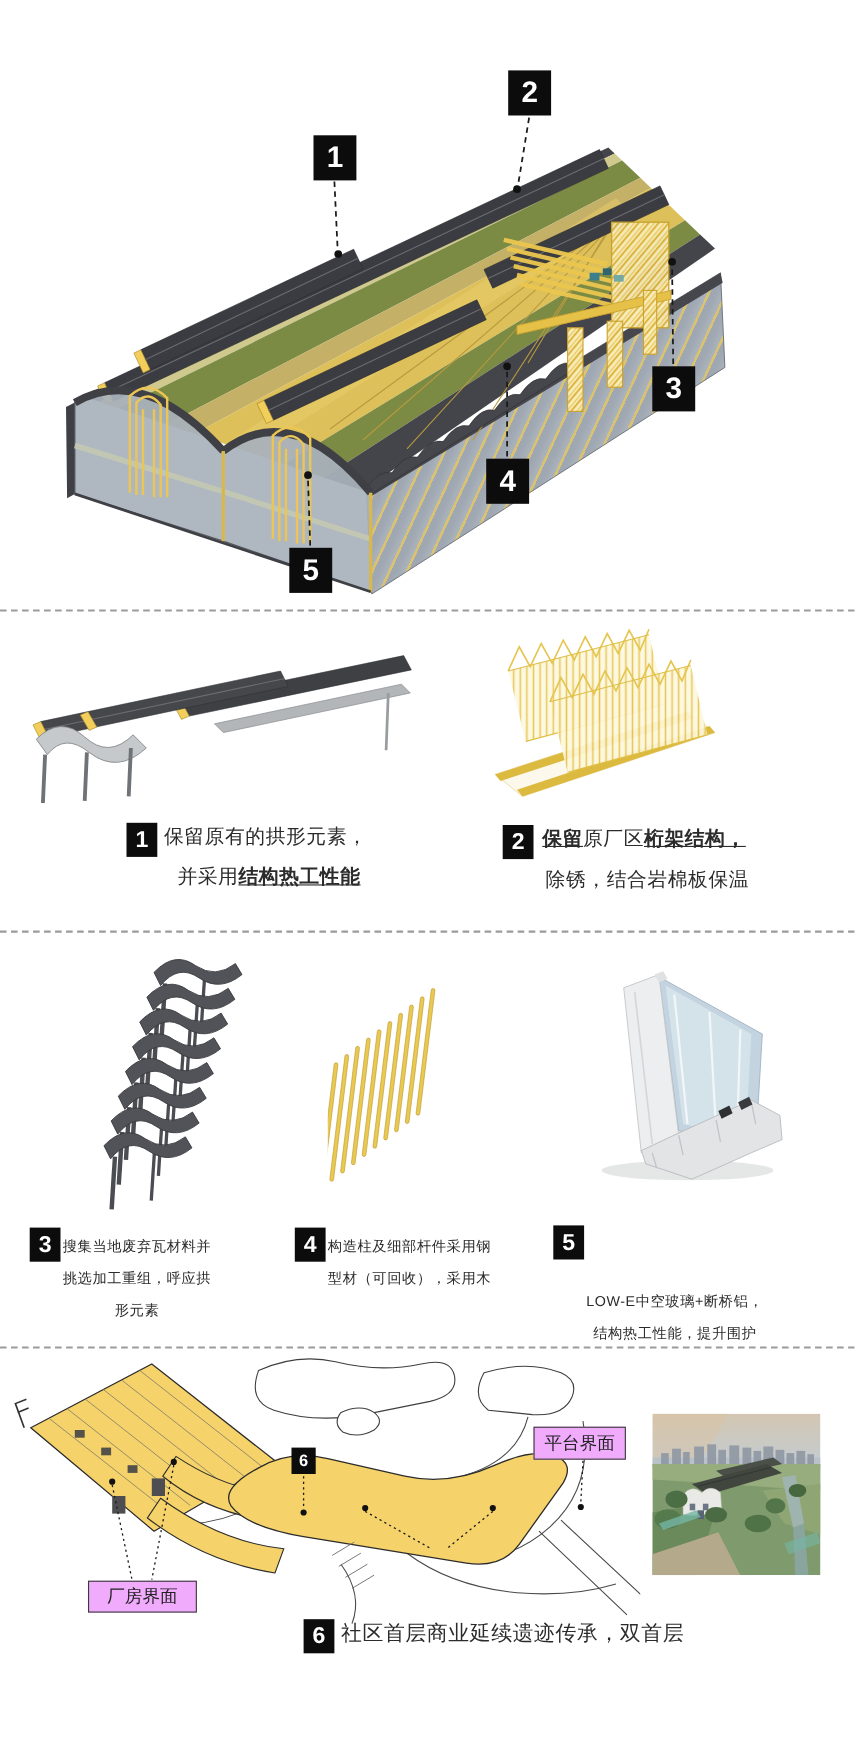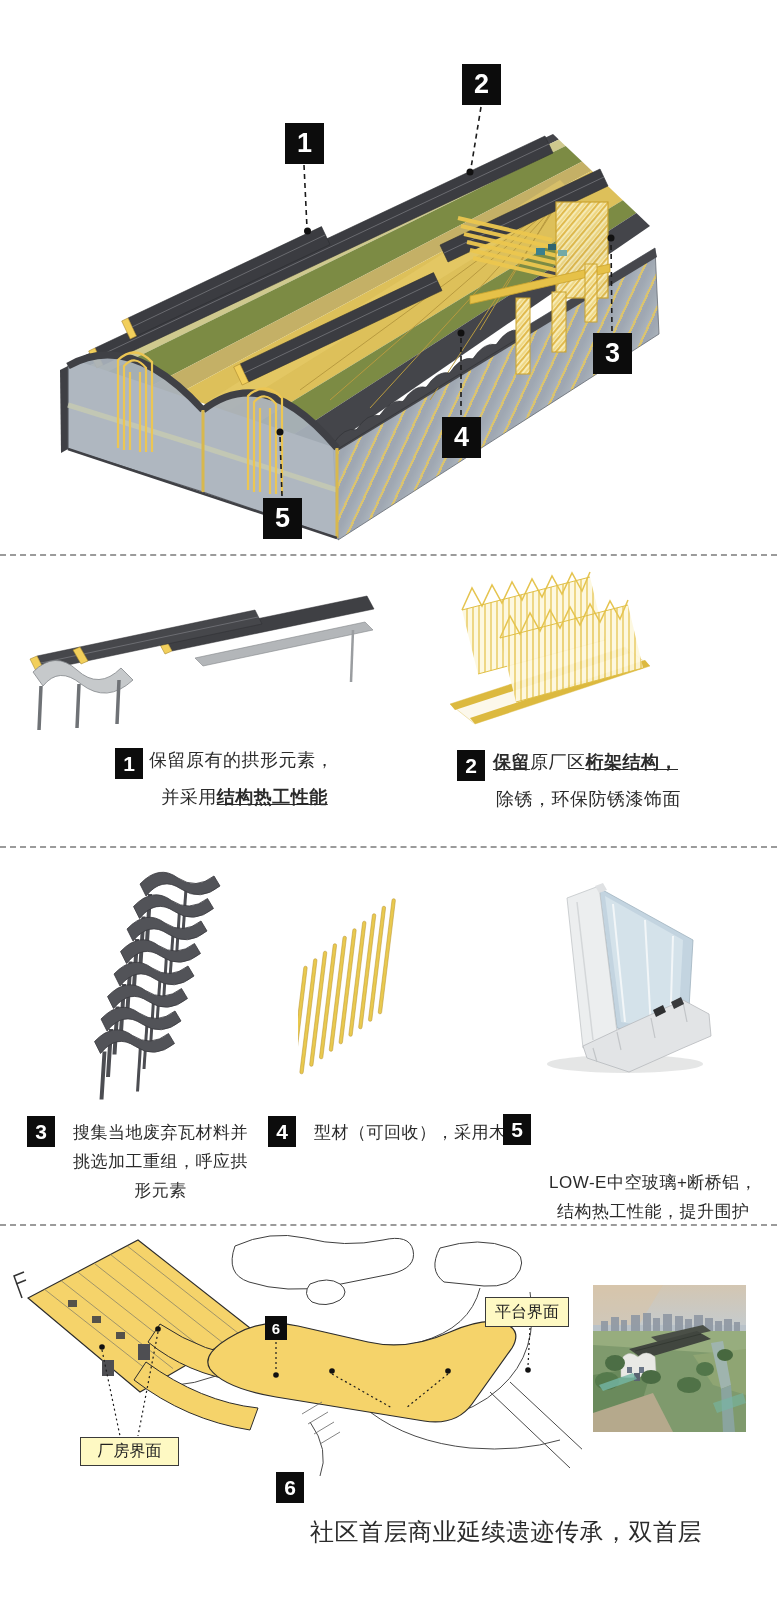--- a/index.html
+++ b/index.html
@@ -10,25 +10,25 @@
   
   .mk{position:absolute;background:#0c0c0c;color:#ffffff;font-weight:700;
       display:flex;align-items:center;justify-content:center;line-height:1;}
   .mk-hero{width:39px;height:41px;font-size:27px;}
   .mk-cap{width:28px;height:31px;font-size:21px;}
   .mk-mini{width:22px;height:24px;font-size:15px;}
   
   .divider{position:absolute;left:0;width:777px;border-top:2px dashed #9b9b9b;height:0;}
   
   .cap{position:absolute;font-size:18px;line-height:37px;letter-spacing:.5px;white-space:nowrap;color:#2b2b2b;text-align:center;}
-  .cap.small{font-size:17px;line-height:29px;margin-left:16px;}
-  .cap.big{font-size:24px;line-height:31px;margin-top:46px;}
+  .cap.small{font-size:13px;line-height:29px;}
+  .cap.big{font-size:19px;line-height:31px;}
   .cap b{font-weight:700;text-decoration:underline;}
   
-  .plan-label{position:absolute;background:#fef9c3;border:1.5px solid #3a3a3a;
+  .plan-label{position:absolute;background:#f0abfc;border:1.5px solid #3a3a3a;
       display:flex;align-items:center;justify-content:center;font-size:16px;color:#222;}
   .photo{position:absolute;left:593px;top:1285px;width:153px;height:147px;overflow:hidden;}
 </style>
 </head>
 <body>
 
 <svg class="abs" style="left:0;top:0" width="777" height="548" viewBox="0 0 777 548">
   <defs>
     <linearGradient id="wallStripes" x1="0" y1="0" x2="13" y2="6" gradientUnits="userSpaceOnUse" spreadMethod="repeat">
       <stop offset="0" stop-color="#9aa3ae"></stop>
@@ -194,21 +194,21 @@
   </div>
 <div class="cap" style="left:149px;top:742px">
   <div><span>保留原有的拱形元素，</span></div>
   <div style="padding-left:6px"><span>并采用</span><b>结构热工性能</b></div>
 </div>
 <div class="mk mk-cap" style="left:457px;top:750px">
     <span>2</span>
   </div>
 <div class="cap" style="left:490px;top:744px">
   <div><b>保留</b><span>原厂区</span><b>桁架结构，</b></div>
-  <div style="padding-left:6px"><span>除锈，环保防锈漆饰面</span></div>
+  <div style="padding-left:6px"><span>除锈，结合岩棉板保温</span></div>
 </div>
 
 <div class="divider" style="top:846px"></div>
 
 <svg class="abs" style="left:65px;top:862px" width="200" height="240" viewBox="0 0 200 240">
   <defs>
     <g id="tile">
       <path d="M10,26 l-3,48" stroke="#4c4d52" stroke-width="4"></path>
       <path d="M46,20 l-3,46" stroke="#4c4d52" stroke-width="3"></path>
       <path d="M0,16 Q19,-4 38,10 Q56,22 74,8 L80,18 Q60,34 41,21 Q22,8 6,28 Z" fill="#525358" stroke="#38393d" stroke-width="0.8"></path>
@@ -259,20 +259,21 @@
   </div>
 <div class="cap small" style="left:57px;top:1118px">
   <div>搜集当地废弃瓦材料并</div>
     <div>挑选加工重组，呼应拱</div>
     <div>形元素</div>
 </div>
 <div class="mk mk-cap" style="left:268px;top:1116px">
     <span>4</span>
   </div>
 <div class="cap small" style="left:298px;top:1118px">
+  <div>构造柱及细部杆件采用钢</div>
     <div>型材（可回收），采用木</div>
 </div>
 <div class="mk mk-cap" style="left:503px;top:1114px">
     <span>5</span>
   </div>
 <div class="cap small" style="left:533px;top:1168px">
   <div>LOW-E中空玻璃+断桥铝，</div>
     <div>结构热工性能，提升围护</div>
 </div>
 

